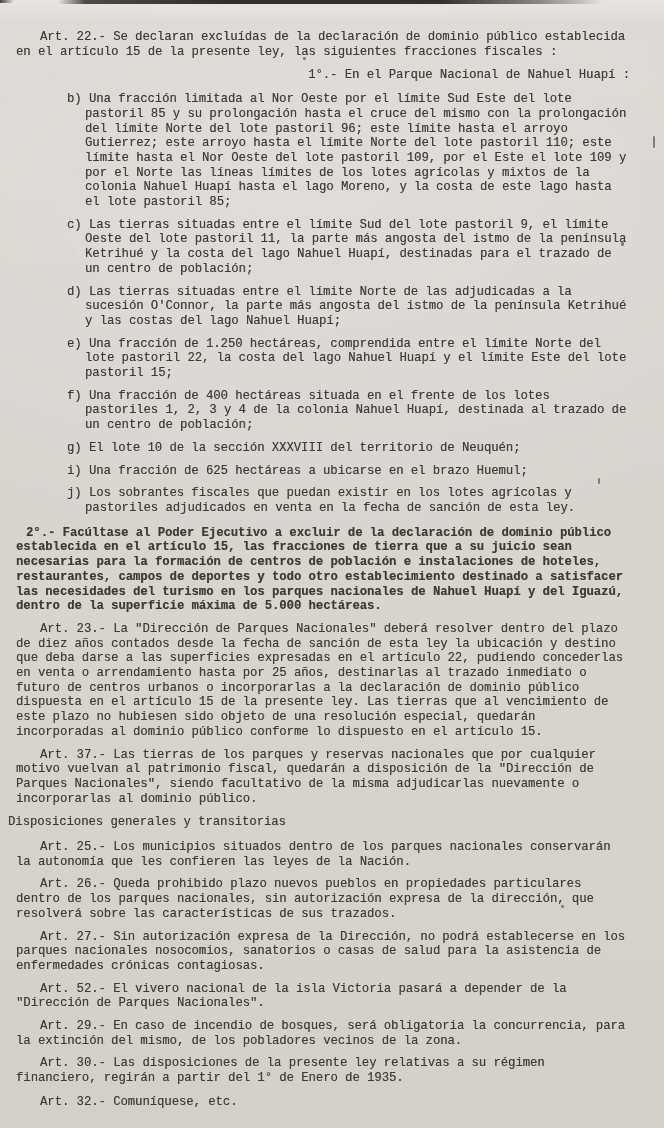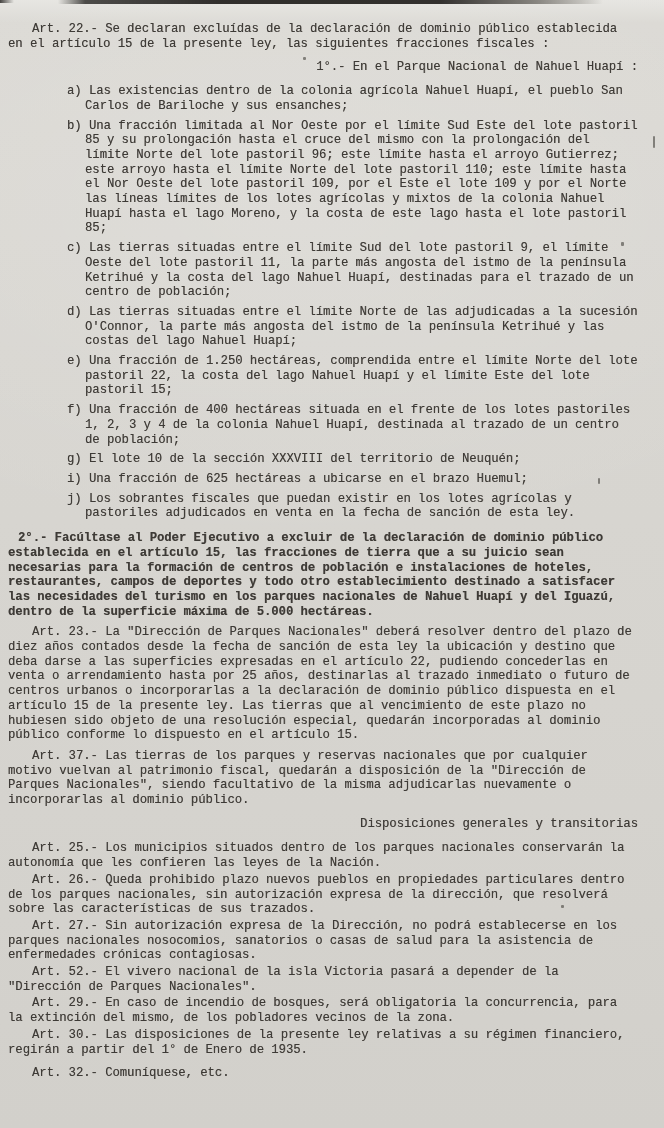--- a/index.html
+++ b/index.html
@@ -31,48 +31,47 @@
     position:absolute; top:0; left:0; width:14px; height:3px;
     background:linear-gradient(90deg, rgba(30,28,26,0.8), rgba(30,28,26,0));
   }
   .speck { position:absolute; background:rgba(55,52,48,0.55); border-radius:1px; }
   .speck.s1 { left:303px; top:57px;  width:3px;  height:3px; }
   .speck.s2 { left:653px; top:136px; width:2px;  height:12px; }
   .speck.s3 { left:621px; top:242px; width:3px;  height:4px; }
   .speck.s4 { left:598px; top:478px; width:2px;  height:6px; }
   .speck.s5 { left:561px; top:905px; width:3px;  height:3px; }
 
-  p { margin:0; }
+  p { margin:8px; }
   .art        { text-indent:24px; }
   .mb         { margin-bottom:9px; }
   .mt         { margin-top:6px; }
   .numbered   { margin-left:20px; margin-bottom:9px;text-align:right; }
   .sub        { margin-left:77px; margin-top:5px; text-indent:-18px; }
   .sec2       { margin-top:10px; text-indent:10px;font-weight:bold; }
-  .heading    { text-align:right; margin:9px 0 10px 0; }
+  .heading    { text-align:left; margin:9px 0 10px 0; }
   .tail       { margin-top:2px; text-indent:24px; }
   .closing    { margin-top:9px; text-indent:24px; }
 </style>
 </head>
 <body>
 
 <div class="page">
   <div class="scan-strip"></div>
   <div class="corner-mark"></div>
   <div class="speck s1"></div>
   <div class="speck s2"></div>
   <div class="speck s3"></div>
   <div class="speck s4"></div>
   <div class="speck s5"></div>
 
   <p class="art mb"><span>Art. 22.-</span> <span>Se declaran excluídas de la declaración de dominio público establecida en el artículo 15 de la presente ley, las siguientes fracciones fiscales :</span></p>
 
   <p class="numbered"><span>1°.-</span>  <span>En el Parque Nacional de Nahuel Huapí :</span></p>
 
-  <p class="sub"><span>a)</span> <span>Las existencias dentro de la colonia agrícola Nahuel Huapí, el pueblo San Carlos de Bariloche y sus ensanches;</span></p>
   <p class="sub"><span>b)</span> <span>Una fracción limitada al Nor Oeste por el límite Sud Este del lote pastoril 85 y su prolongación hasta el cruce del mismo con la prolongación del límite Norte del lote pastoril 96; este límite hasta el arroyo Gutierrez; este arroyo hasta el límite Norte del lote pastoril 110; este límite hasta el Nor Oeste del lote pastoril 109, por el Este el lote 109 y por el Norte las líneas límites de los lotes agrícolas y mixtos de la colonia Nahuel Huapí hasta el lago Moreno, y la costa de este lago hasta el lote pastoril 85;</span></p>
   <p class="sub"><span>c)</span> <span>Las tierras situadas entre el límite Sud del lote pastoril 9, el límite Oeste del lote pastoril 11, la parte más angosta del istmo de la península Ketrihué y la costa del lago Nahuel Huapí, destinadas para el trazado de un centro de población;</span></p>
   <p class="sub"><span>d)</span> <span>Las tierras situadas entre el límite Norte de las adjudicadas a la sucesión O'Connor, la parte más angosta del istmo de la península Ketrihué y las costas del lago Nahuel Huapí;</span></p>
   <p class="sub"><span>e)</span> <span>Una fracción de 1.250 hectáreas, comprendida entre el límite Norte del lote pastoril 22, la costa del lago Nahuel Huapí y el límite Este del lote pastoril 15;</span></p>
   <p class="sub"><span>f)</span> <span>Una fracción de 400 hectáreas situada en el frente de los lotes pastoriles 1, 2, 3 y 4 de la colonia Nahuel Huapí, destinada al trazado de un centro de población;</span></p>
   <p class="sub"><span>g)</span> <span>El lote 10 de la sección XXXVIII del territorio de Neuquén;</span></p>
   <p class="sub"><span>i)</span> <span>Una fracción de 625 hectáreas a ubicarse en el brazo Huemul;</span></p>
   <p class="sub"><span>j)</span> <span>Los sobrantes fiscales que puedan existir en los lotes agrícolas y pastoriles adjudicados en venta en la fecha de sanción de esta ley.</span></p>
 
   <p class="sec2"><span>2°.-</span> <span>Facúltase al Poder Ejecutivo a excluir de la declaración de dominio público establecida en el artículo 15, las fracciones de tierra que a su juicio sean necesarias para la formación de centros de población e instalaciones de hoteles, restaurantes, campos de deportes y todo otro establecimiento destinado a satisfacer las necesidades del turismo en los parques nacionales de Nahuel Huapí y del Iguazú, dentro de la superficie máxima de 5.000 hectáreas.</span></p>

